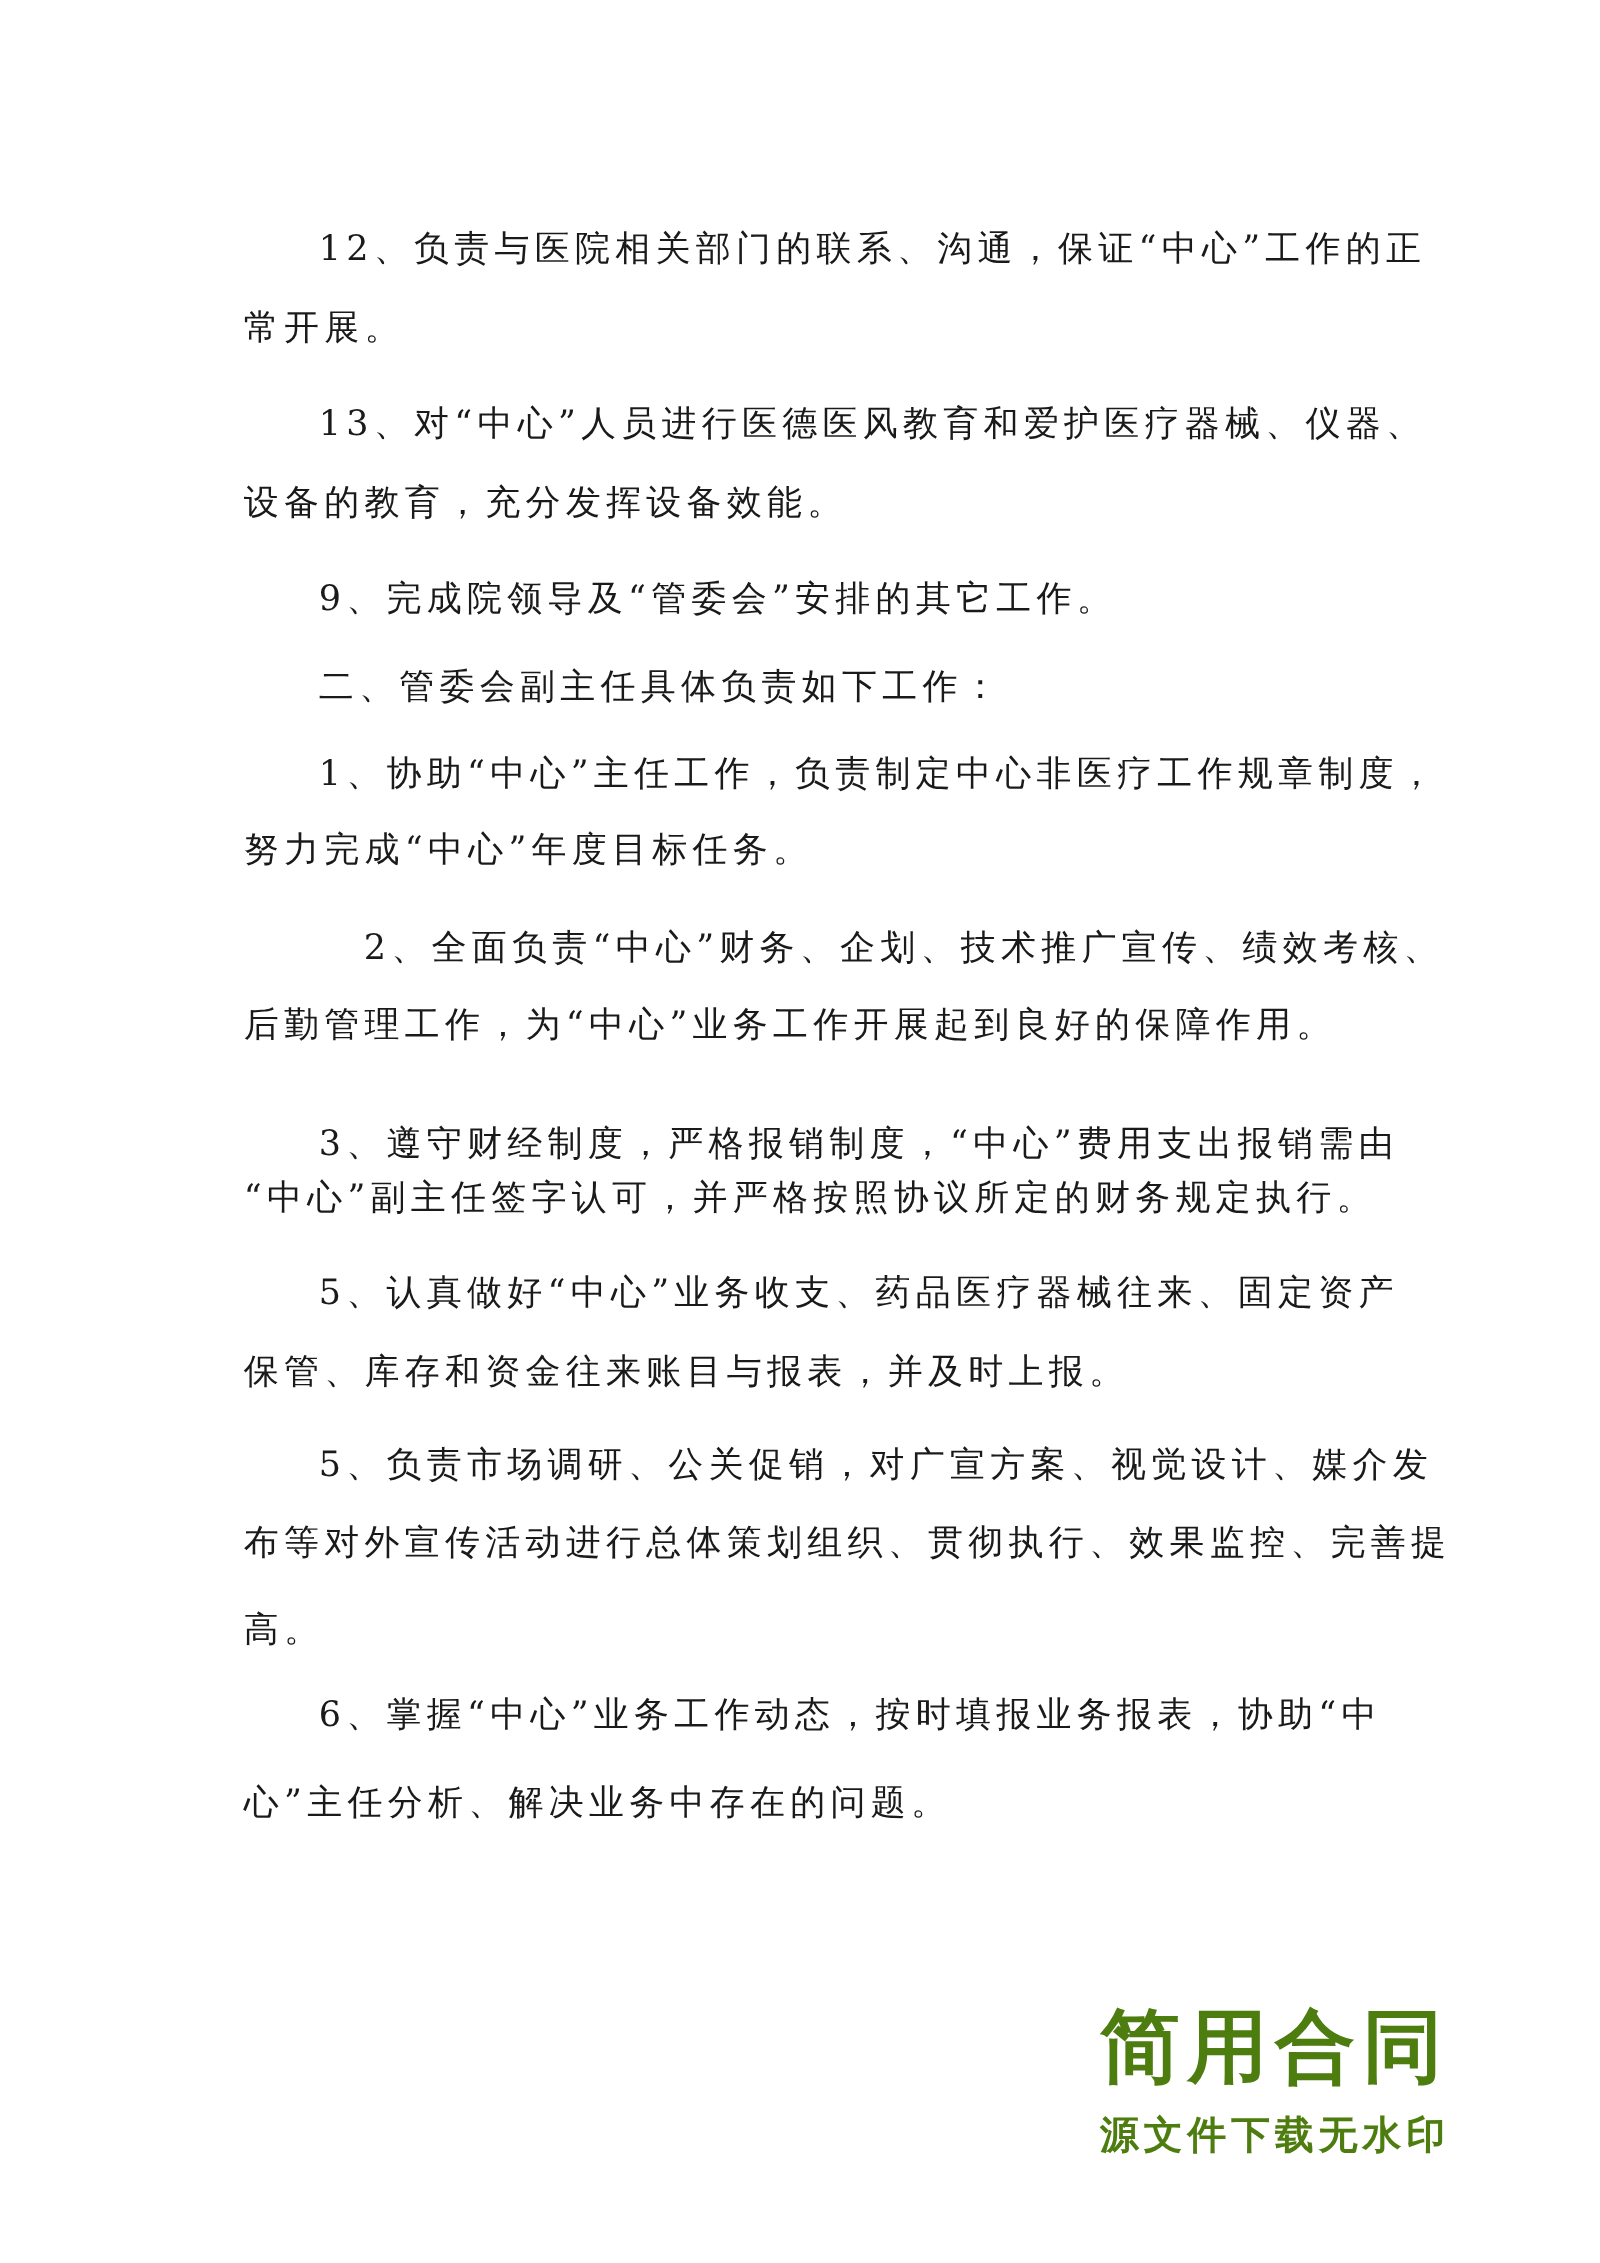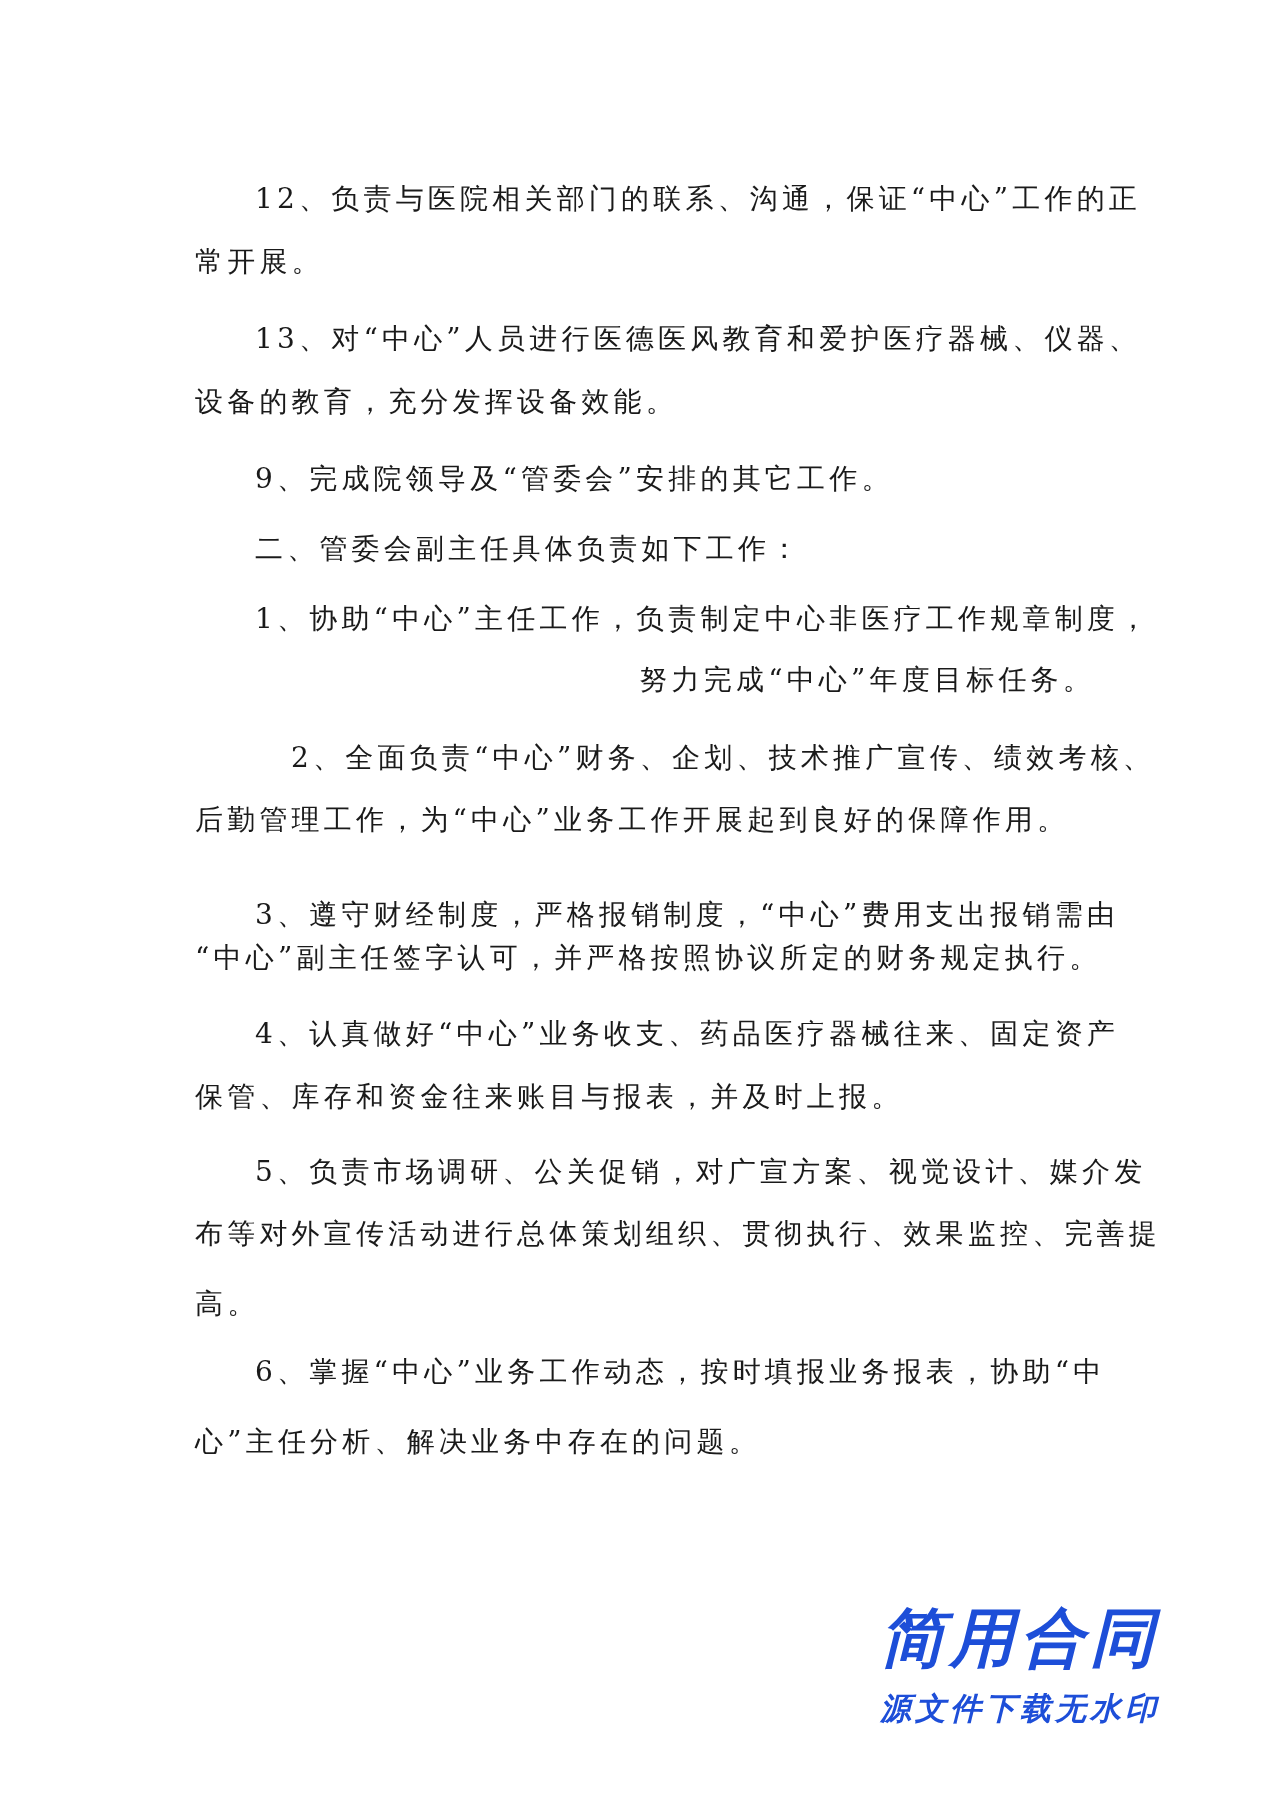--- a/index.html
+++ b/index.html
@@ -2,43 +2,43 @@
 <html><head>
 <meta charset="utf-8">
 <style>
   html, body { margin: 0; padding: 0; background: #ffffff; }
   body { width: 1280px; height: 1810px; position: relative; overflow: hidden;
          font-family: "DejaVu Serif", "Liberation Serif", serif; color: #1a1a1a; }
   .page { position: absolute; left: 0; top: 12px; width: 1024px; height: 1810px; background: #fff; }
   .line { position: absolute; left: 195px; width: 900px; font-size: 28px; line-height: 36px;
           white-space: nowrap; letter-spacing: 4.2px; }
   .line.indent { left: 255px; }
-  .watermark { position: absolute; left: 880px; top: 1590px; width: 340px; color: #1d4ed8;
-               font-family: "DejaVu Sans", sans-serif; font-style: italic; }
+  .watermark { position: absolute; left: 880px; top: 1590px; width: 340px; color: #4d7c0f;
+               font-family: "DejaVu Sans", sans-serif; }
   .wm-title { font-size: 64px; font-weight: bold; letter-spacing: 6px; line-height: 72px; }
   .wm-sub { font-size: 31px; font-weight: bold; letter-spacing: 4px; line-height: 40px; margin-top: 14px; }
 </style>
 </head>
 <body>
 
 <div class="page">
   <div id="lines">
       <div class="line indent" style="top: 169px;">12、负责与医院相关部门的联系、沟通，保证“中心”工作的正</div>
       <div class="line" style="top: 232px;">常开展。</div>
       <div class="line indent" style="top: 309px;">13、对“中心”人员进行医德医风教育和爱护医疗器械、仪器、</div>
       <div class="line" style="top: 372px;">设备的教育，充分发挥设备效能。</div>
       <div class="line indent" style="top: 449px;">9、完成院领导及“管委会”安排的其它工作。</div>
       <div class="line indent" style="top: 519px;">二、管委会副主任具体负责如下工作：</div>
       <div class="line indent" style="top: 589px;">1、协助“中心”主任工作，负责制定中心非医疗工作规章制度，</div>
-      <div class="line" style="top: 650px; text-align: right;">努力完成“中心”年度目标任务。</div>
+      <div class="line" style="top: 650px;">努力完成“中心”年度目标任务。</div>
       <div class="line indent" style="top: 728px; margin-left: 36px;">2、全面负责“中心”财务、企划、技术推广宣传、绩效考核、</div>
       <div class="line" style="top: 790px;">后勤管理工作，为“中心”业务工作开展起到良好的保障作用。</div>
       <div class="line indent" style="top: 866px; margin-top: 19px;">3、遵守财经制度，严格报销制度，“中心”费用支出报销需由</div>
       <div class="line" style="top: 928px;">“中心”副主任签字认可，并严格按照协议所定的财务规定执行。</div>
-      <div class="line indent" style="top: 1004px;">4、认真做好“中心”业务收支、药品医疗器械往来、固定资产</div>
+      <div class="line indent" style="top: 1004px;">5、认真做好“中心”业务收支、药品医疗器械往来、固定资产</div>
       <div class="line" style="top: 1067px;">保管、库存和资金往来账目与报表，并及时上报。</div>
       <div class="line indent" style="top: 1142px;">5、负责市场调研、公关促销，对广宣方案、视觉设计、媒介发</div>
       <div class="line" style="top: 1204px;">布等对外宣传活动进行总体策划组织、贯彻执行、效果监控、完善提</div>
       <div class="line" style="top: 1274px;">高。</div>
       <div class="line indent" style="top: 1342px;">6、掌握“中心”业务工作动态，按时填报业务报表，协助“中</div>
       <div class="line" style="top: 1412px;">心”主任分析、解决业务中存在的问题。</div>
     </div>
 
   <div class="watermark">
     <div class="wm-title">简用合同</div>

